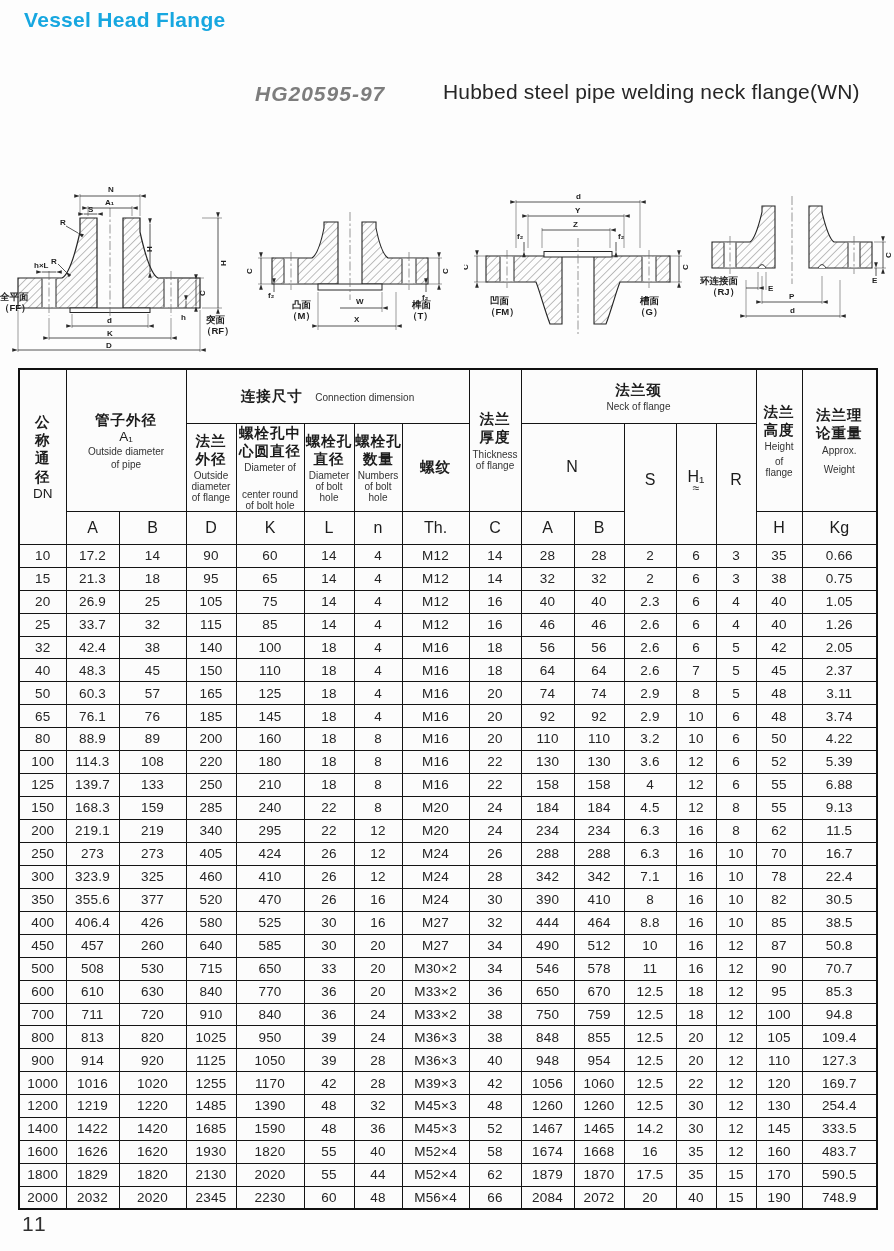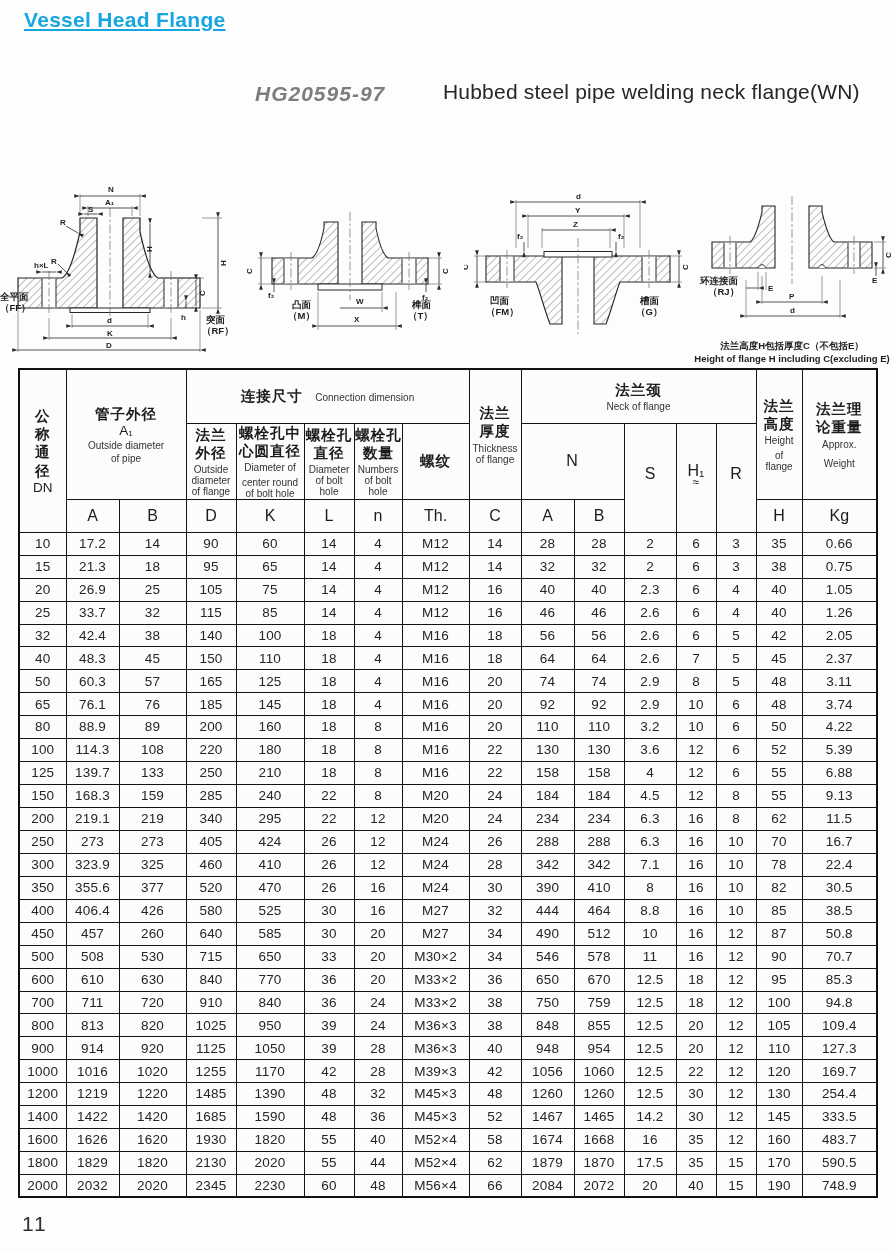--- a/index.html
+++ b/index.html
@@ -3,21 +3,21 @@
 <meta charset="utf-8">
 <style>
   * { margin:0; padding:0; box-sizing:border-box; }
   html,body { background:#ffffff; }
   body { font-family:"Liberation Sans","DejaVu Sans",sans-serif; color:#222; }
   .page { position:relative; width:894px; height:1251px; background:#fdfdfd; overflow:hidden; }
 
   
   .logo { position:absolute; left:24px; top:6px; color:#17a7e0; }
   .logo-title { font-size:33px; font-weight:bold; font-style:italic; letter-spacing:0.5px; line-height:1.05; }
-  .logo-sub { font-size:21px; font-weight:bold; letter-spacing:0.3px; margin-top:2px;text-decoration:underline; }
+  .logo-sub { font-size:21px; font-weight:bold; letter-spacing:0.3px; margin-top:2px; }
   .doc-title { position:absolute; left:252px; top:28px; width:640px; font-size:30px; font-weight:500; color:#1d1d1d; letter-spacing:0.5px; white-space:nowrap; }
   .std-code { position:absolute; left:255px; top:82px; font-size:21px; font-weight:bold; font-style:italic; color:#7d7d7d; letter-spacing:1px; }
   .sub-en { position:absolute; left:443px; top:80px; font-size:21px; color:#262626; letter-spacing:0.2px; }
 
   
   .drawings { position:absolute; left:0; top:168px; width:894px; height:200px; }
   .fig { position:absolute; }
   .fig svg { display:block; }
   .note { position:absolute; left:690px; top:172px; width:204px; text-align:center; color:#1e1e1e; }
   .note .cnn { font-size:9.5px; font-weight:bold; }
@@ -294,24 +294,20 @@
           <text class="dimtxt" x="89" y="115">P</text>
           <text class="dimtxt" x="90" y="129">d</text>
           <text class="dimtxt" x="191" y="74" transform="rotate(-90 191 74)">C</text>
           <text class="dimtxt" x="172" y="99">E</text>
           <text class="facetxt" x="0" y="100">环连接面</text>
           <text class="facetxt" x="8" y="111">（RJ）</text>
         </g>
       </svg>
     </div>
 
-    <div class="note">
-      <div class="cnn">法兰高度H包括厚度C（不包括E）</div>
-      <div class="enn">Height of flange H including C(excluding E)</div>
-    </div>
   </div>
 
   <table class="spec">
     <colgroup>
       <col style="width:47px">
         <col style="width:53px">
         <col style="width:67px">
         <col style="width:50px">
       <col style="width:68px">
         <col style="width:50px">
@@ -366,21 +362,21 @@
       <tr class="r2">
         <th>
           <span class="cn cnblock" style="width:2.2em">法兰外径</span>
           <span class="en">Outside</span>
           <span class="en" style="margin-top:0">diameter</span>
           <span class="en" style="margin-top:0">of flange</span>
         </th>
         <th>
           <span class="cn cnblock" style="width:4.4em">螺栓孔中心圆直径</span>
           <span class="en">Diameter of</span>
-          <span class="en" style="margin-top:4px">center round</span>
+          <span class="en" style="margin-top:16px">center round</span>
           <span class="en" style="margin-top:0">of bolt hole</span>
         </th>
         <th>
           <span class="cn cnblock" style="width:3.3em">螺栓孔直径</span>
           <span class="en">Diameter</span>
           <span class="en" style="margin-top:0">of bolt</span>
           <span class="en" style="margin-top:0">hole</span>
         </th>
         <th>
           <span class="cn cnblock" style="width:3.3em">螺栓孔数量</span>

